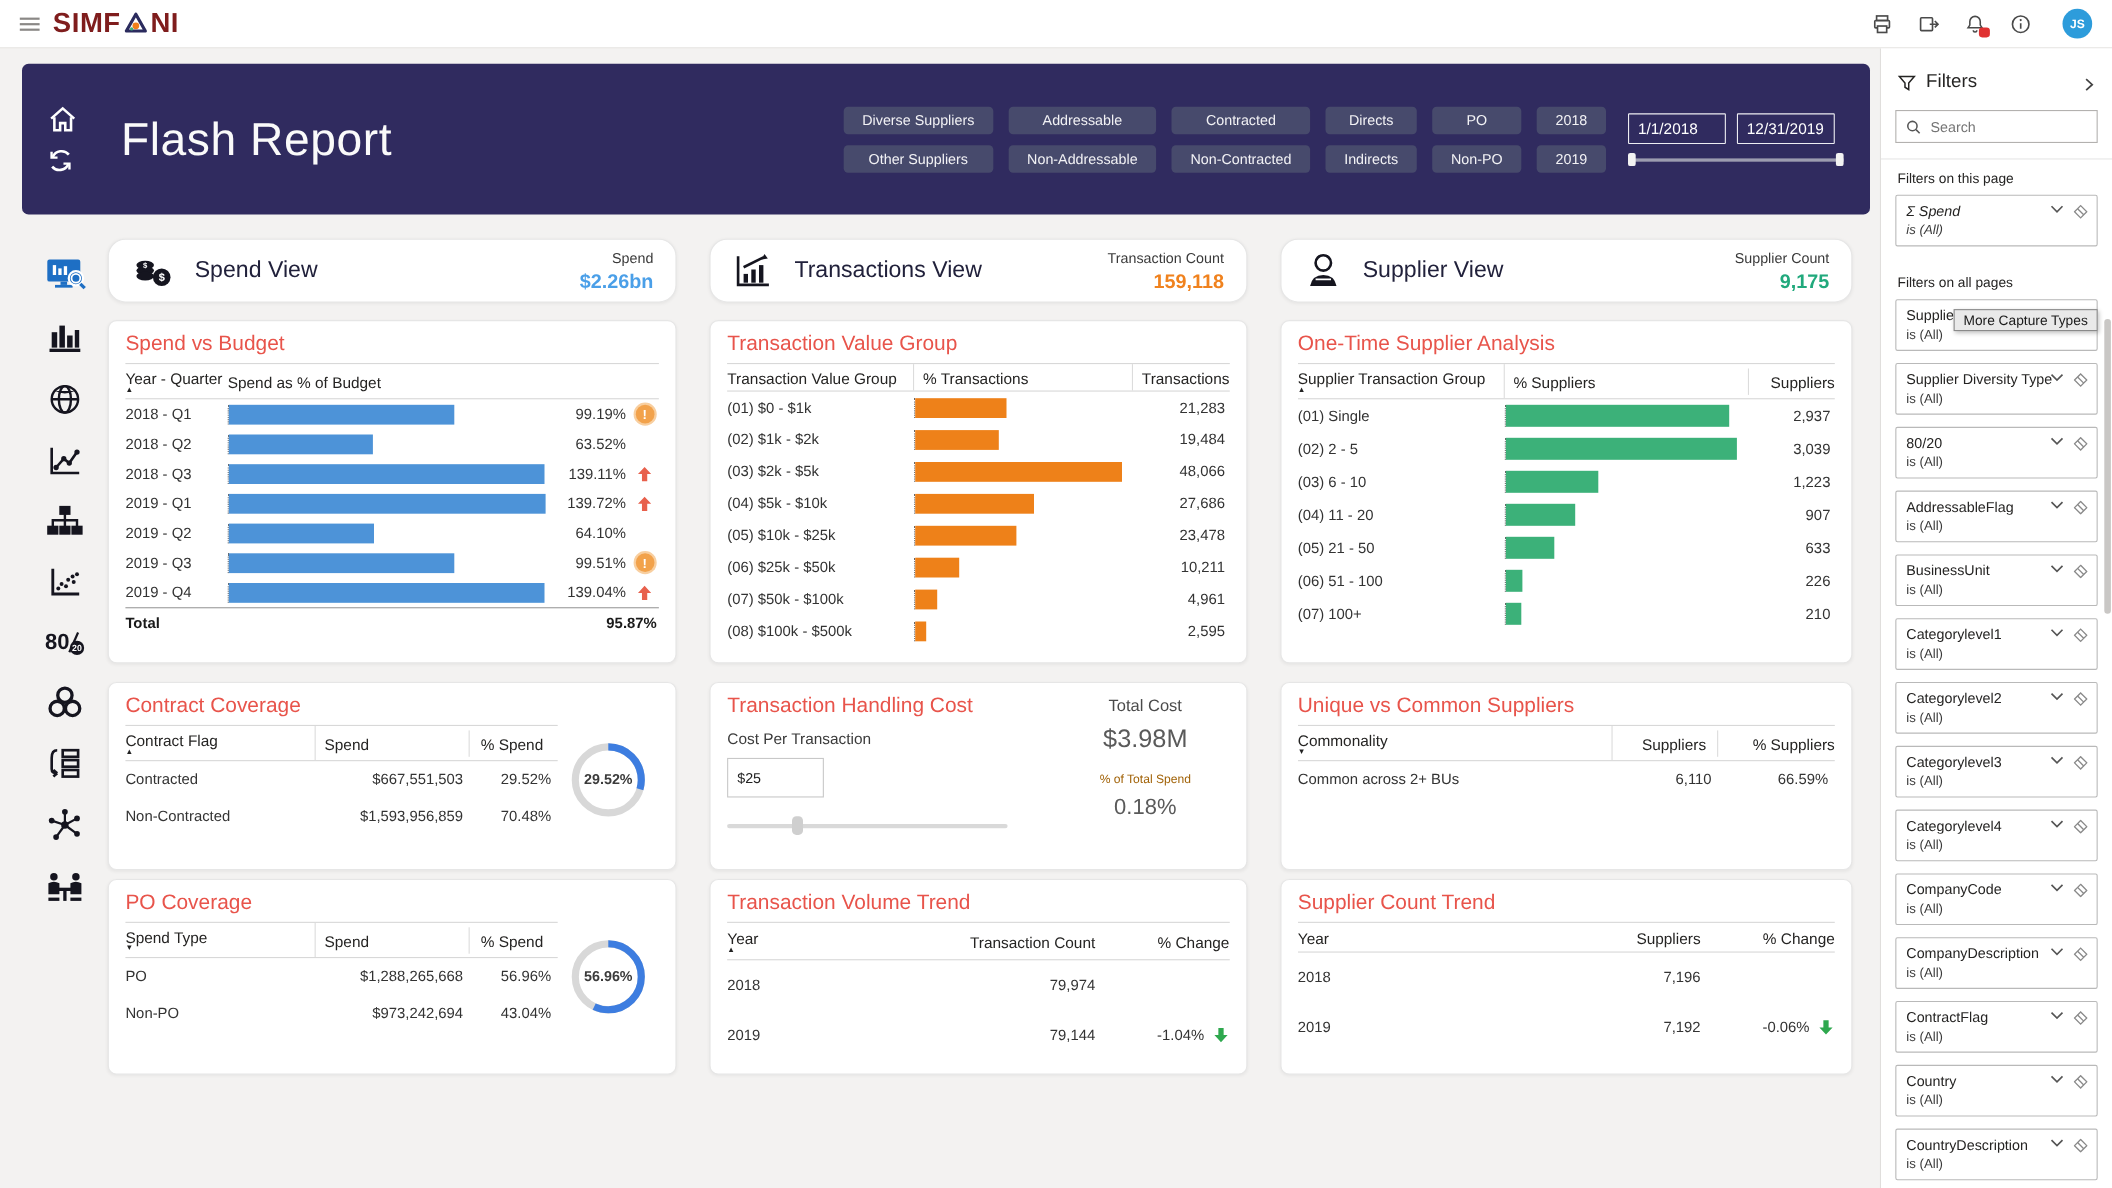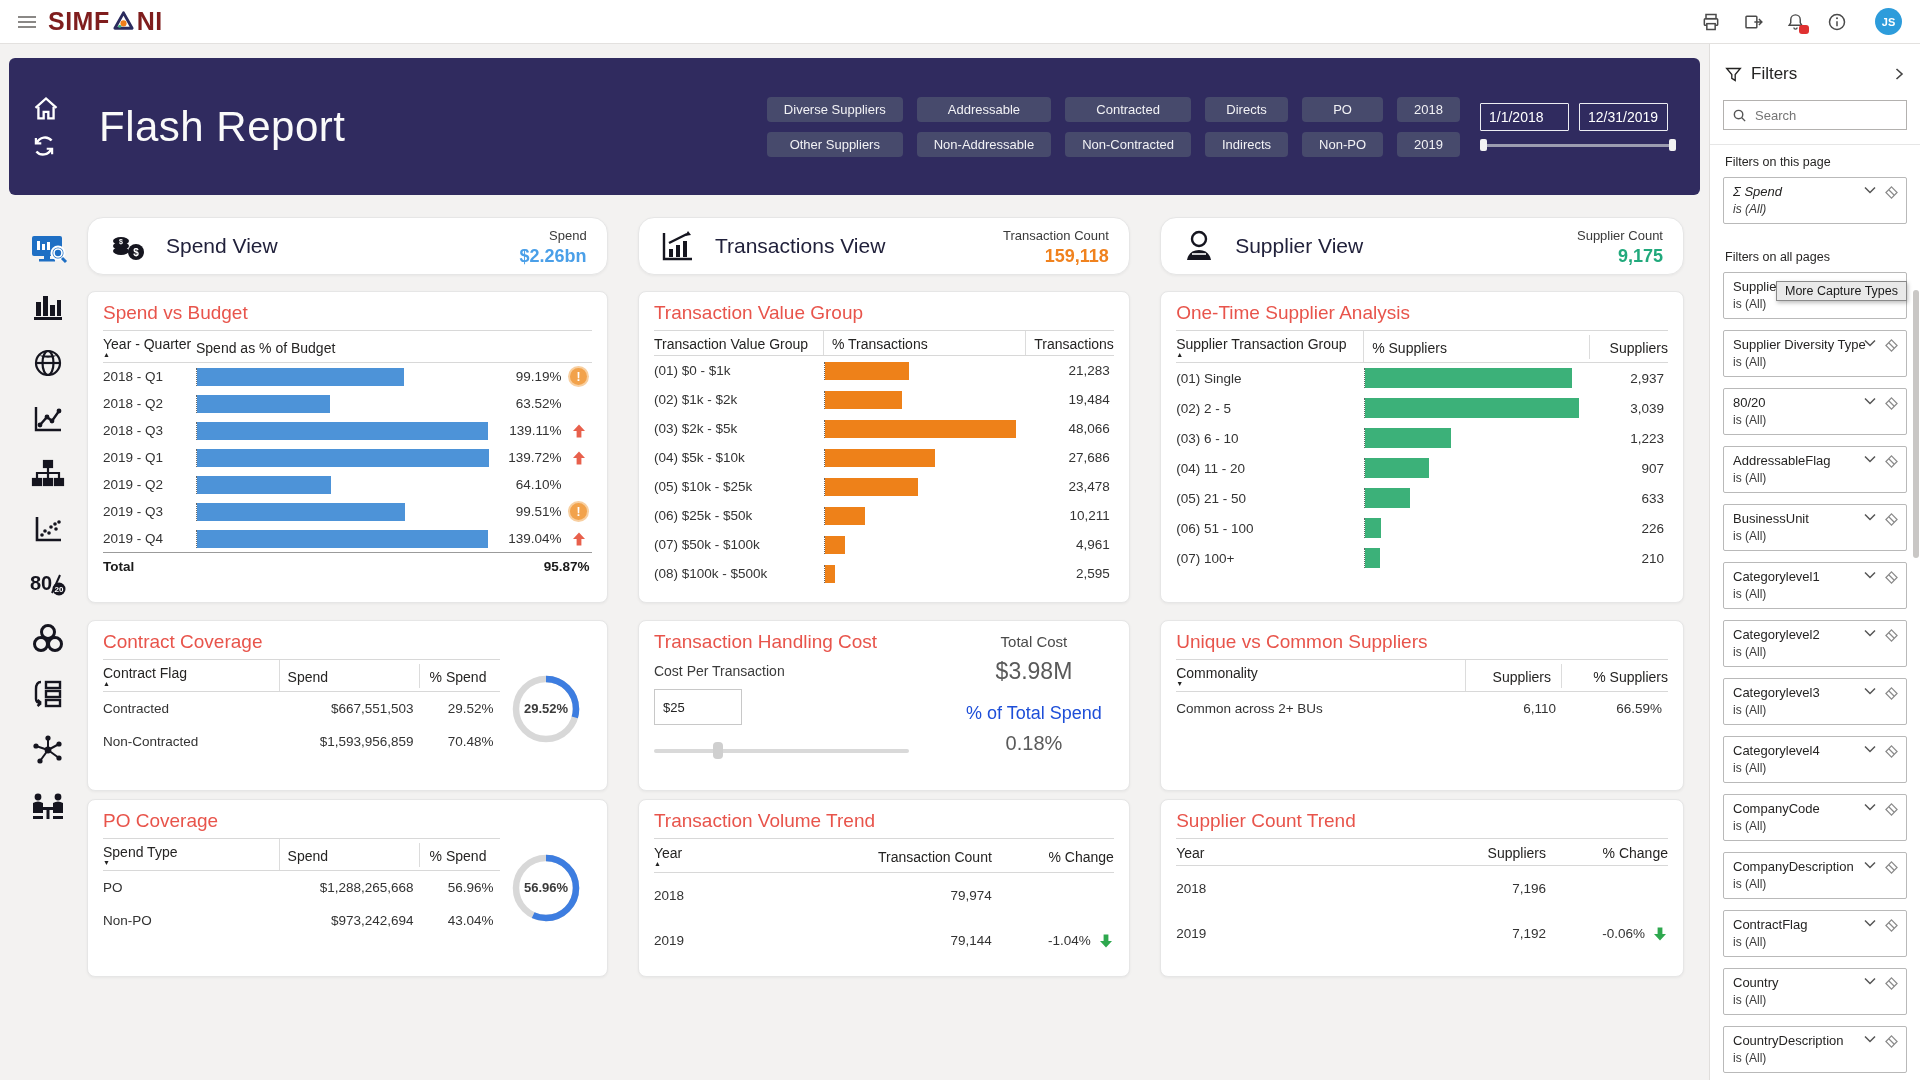--- a/index.html
+++ b/index.html
@@ -11,21 +11,21 @@
   .hamburger i{height:2px;background:#8A8886;display:block}
   .brand{display:flex;align-items:center;gap:2px;font-weight:bold;font-size:25px;color:#1B74C5;letter-spacing:.5px}
   .brand .b1{color:#7f1d1d}
   .topbar .spacer{flex:1}
   .tb-icons{display:flex;align-items:center;gap:22px}
   .tb-ic{position:relative;cursor:pointer}
   .badge{position:absolute;right:-4px;bottom:-2px;width:10px;height:9px;background:#E03131;border-radius:3px}
   .avatar{width:27px;height:27px;border-radius:50%;background:#2D9CDB;color:#fff;font-size:11px;font-weight:bold;display:flex;align-items:center;justify-content:center;cursor:pointer;margin-left:6px}
   
   .layout{display:flex;height:1036px}
-  .main{flex:1;padding:14px 9px 0 9px;min-width:0}
+  .main{flex:1;padding:14px 9px 0 20px;min-width:0}
   
   .hero{background:#302B5F;border-radius:6px;height:137px;display:flex;align-items:center;padding:0 24px 0 22px;color:#fff}
   .hero-icons{display:flex;flex-direction:column;gap:10px;margin-right:38px}
   .hero-icons .hic{cursor:pointer}
   .hero-title{font-size:42px;font-weight:300;color:#FAFAFA;letter-spacing:.5px;white-space:nowrap}
   .chips{margin-left:auto;display:grid;grid-template-columns:repeat(6,auto);gap:10px 14px;margin-right:20px}
   .chip{background:#474A6C;border:none;color:#F2F2F5;font-size:13px;padding:5px 17px;border-radius:4px;cursor:pointer;text-align:center;white-space:nowrap}
   .dates{display:flex;flex-direction:column;gap:8px;width:196px}
   .dates .drow{display:flex;gap:10px}
   .dates input{background:transparent;border:1.5px solid #EDEDF2;color:#fff;font-size:14px;width:89px;height:28px;padding:0 8px;border-radius:1px}
@@ -80,33 +80,33 @@
   .donut-wrap{width:92px;display:flex;justify-content:center}
   .hand-grid{display:grid;grid-template-columns:1fr 250px;height:100%}
   .cost-label{font-size:14px;color:#3b3b3b;margin:10px 0 10px;}
   .cost-input{border:1px solid #C8C8C8;width:88px;height:36px;font-size:13px;padding:0 8px;color:#222}
   .sld{position:relative;height:18px;margin-top:16px;width:255px}
   .sld .trk{position:absolute;top:8px;left:0;right:0;height:4px;background:#D9D9D9;border-radius:2px}
   .sld .hd{position:absolute;top:1px;left:calc(25% - 5px);width:10px;height:17px;background:#CFCFCF;border-radius:4px;cursor:pointer}
   .tot-block{text-align:center;padding-top:2px}
   .tot-block .l1{font-size:15px;color:#4a4a4a}
   .tot-block .v1{font-size:23px;color:#5a5a5a;margin:8px 0 18px}
-  .tot-block .l2{font-size:18px;color:#1d4ed8}
+  .tot-block .l2{font-size:11px;color:#a16207}
   .tot-block .v2{font-size:20px;color:#5a5a5a;margin-top:8px}
   .uniq-g{display:grid;grid-template-columns:1fr 96px 106px;align-items:center}
   
   .row3 .card{height:178px}
   .trend-g{display:grid;grid-template-columns:76px 1fr 122px;align-items:center}
   .trend-head .hcell{padding:6px 0 4px}
   .trend-row{height:45px;font-size:13.5px;color:#333;cursor:pointer}
   .tr-r{text-align:right;display:flex;justify-content:flex-end;align-items:center;gap:7px}
   .thead .tr-r{display:block;text-align:right}
   
   .fpanel{width:211px;background:#fff;border-left:1px solid #E0DEDC;position:relative;padding:14px 13px 0 13px;overflow:hidden}
-  .fp-head{display:flex;align-items:center;gap:9px;color:#252423;font-size:17px;margin:6px 2px 16px}
+  .fp-head{display:flex;align-items:flex-end;gap:9px;color:#252423;font-size:17px;margin:6px 2px 16px}
   .fp-head .grow{flex:1}
   .fp-search{display:flex;align-items:center;gap:8px;border:1px solid #B3B1AF;height:30px;padding:0 8px;margin-bottom:14px}
   .fp-search input{border:none;outline:none;font-size:13px;color:#444;width:100%}
   .fp-div{height:1px;background:#E6E6E6;margin:0 -13px 10px}
   .fp-sec{font-size:12.5px;color:#252423;margin:4px 2px 8px}
   .fcard{border:1px solid #B9B9B9;border-radius:2px;padding:6px 9px 7px;margin-bottom:11px;position:relative;cursor:pointer;background:#fff}
   .fcard .nm{font-size:13px;color:#252423;display:block;padding-right:44px;white-space:nowrap;overflow:hidden}
   .fcard .vl{font-size:12px;color:#3b3b3b;margin-top:3px}
   .fcard.it .nm,.fcard.it .vl{font-style:italic}
   .fcard .ics{position:absolute;top:8px;right:8px;display:flex;gap:9px}

